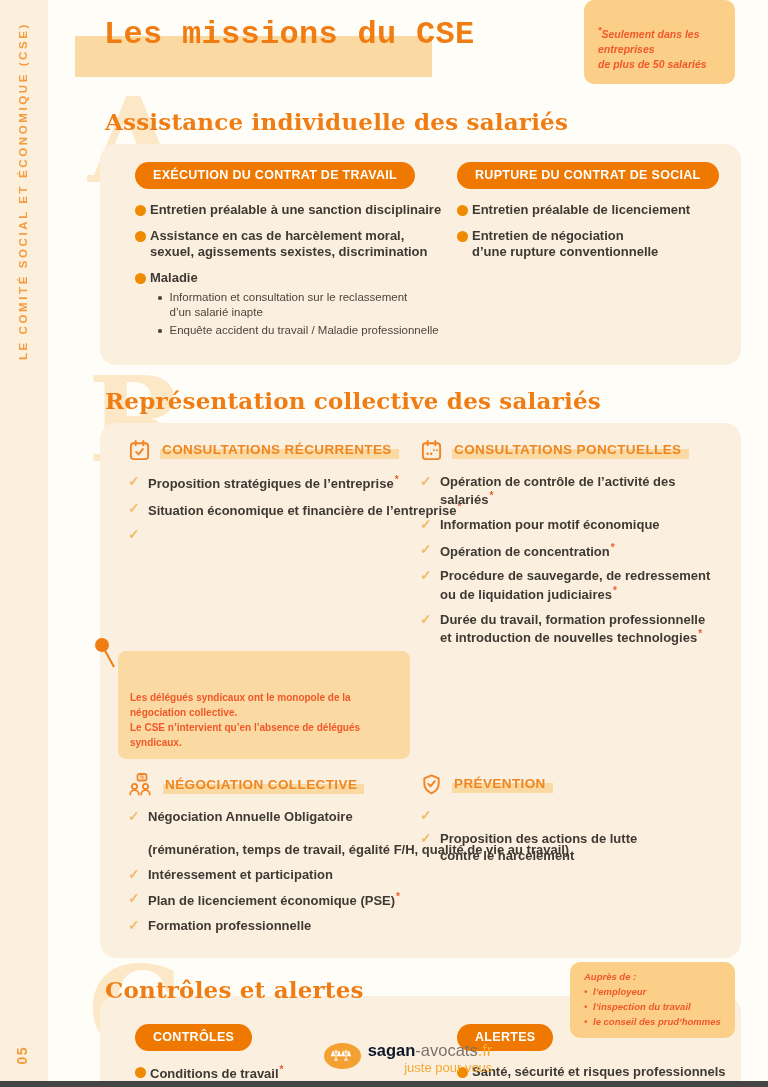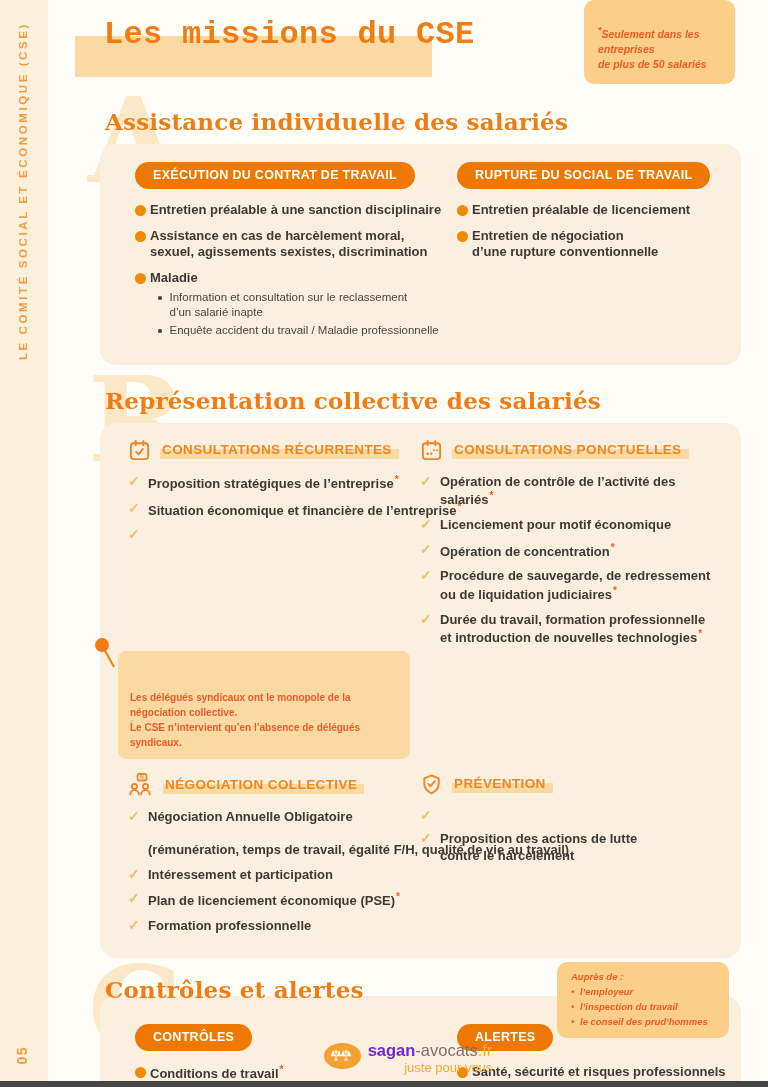--- a/index.html
+++ b/index.html
@@ -60,32 +60,32 @@
 
   .bh{display:flex;align-items:center;gap:9px;margin-bottom:12px;}
   .bh-icon{flex:0 0 auto;display:inline-flex;}
   .bh-label{font-size:13.5px;font-weight:bold;color:#f0861f;letter-spacing:0.4px;
     background:linear-gradient(to bottom,transparent 42%,#fbd9a2 42%);padding:0 7px 2px 2px;}
 
   .r-note{position:relative;margin:-4px 0 14px 18px;width:268px;background:#fbd9a2;border-radius:8px;
     padding:9px 12px;font-size:10px;font-weight:bold;color:#f0582a;line-height:1.5;white-space:pre-line;z-index:2;}
   .pin{position:absolute;top:-30px;left:-25px;}
 
-  .sidenote{position:absolute;right:12px;top:-14px;width:142px;background:#fbcf88;border-radius:10px;
-    padding:8px 16px 9px 14px;font-size:9.5px;font-style:italic;font-weight:bold;color:#f0582a;
+  .sidenote{position:absolute;right:6px;top:-14px;width:142px;background:#fbcf88;border-radius:10px;
+    padding:8px 9px 9px 14px;font-size:9.5px;font-style:italic;font-weight:bold;color:#f0582a;
     line-height:1.55;z-index:2;}
   .sn-item{position:relative;padding-left:9px;}
   .sn-item::before{content:"•";position:absolute;left:0;top:0;}
 
   .footer{position:absolute;left:48px;right:0;bottom:12px;display:flex;justify-content:center;z-index:2;}
   .logo{display:flex;align-items:flex-start;gap:7px;}
   .logo-mark{width:37px;height:26px;background:#f5a033;border-radius:50%;display:flex;align-items:center;
     justify-content:center;margin-top:2px;}
   .brand{font-size:16.5px;line-height:1.2;}
-  .brand .b1{font-weight:bold;color:#6d28d9;}
+  .brand .b1{font-weight:bold;color:#0f172a;}
   .brand .b2{color:#7a736a;}
   .brand .b3{color:#f5a833;}
   .tagline{text-align:right;font-size:13px;color:#f5a833;margin-top:-1px;}
 
   .bottom-bar{position:absolute;left:0;bottom:0;width:100%;height:6px;background:#454545;}
 
   .mt-sec-a{margin-top:26px;}
   .mt-sec-r{margin-top:22px;}
   .mt-sec-c{margin-top:18px;}
 </style>
@@ -139,21 +139,21 @@
                     <li class="sub">
                       <span class="sdot"></span>
                       <p class="txt">Enquête accident du travail / Maladie professionnelle</p>
                     </li>
                   </ul>
                 </div>
               </li>
             </ul>
           </div>
           <div class="col">
-            <div class="pill">RUPTURE DU SOCIAL DE TRAVAIL</div>
+            <div class="pill">RUPTURE DU CONTRAT DE SOCIAL</div>
             <ul class="list">
               <li class="li">
                 <span class="dot"></span>
                 <p class="txt"><span>Entretien préalable de licenciement</span></p>
               </li>
               <li class="li">
                 <span class="dot"></span>
                 <p class="txt"><span>Entretien de négociation
 d’une rupture conventionnelle</span></p>
               </li>
@@ -211,21 +211,21 @@
               </span>
               <span class="bh-label">CONSULTATIONS PONCTUELLES</span>
             </div>
             <ul class="list">
               <li class="li chk">
                 <span class="check">✓</span>
                 <p class="txt"><span>Opération de contrôle de l’activité des salariés</span><sup class="star">*</sup></p>
               </li>
               <li class="li chk">
                 <span class="check">✓</span>
-                <p class="txt"><span>Licenciement pour motif économique</span></p>
+                <p class="txt"><span>Information pour motif économique</span></p>
               </li>
               <li class="li chk">
                 <span class="check">✓</span>
                 <p class="txt"><span>Opération de concentration</span><sup class="star">*</sup></p>
               </li>
               <li class="li chk">
                 <span class="check">✓</span>
                 <p class="txt"><span>Procédure de sauvegarde, de redressement
 ou de liquidation judiciaires</span><sup class="star">*</sup></p>
               </li>

